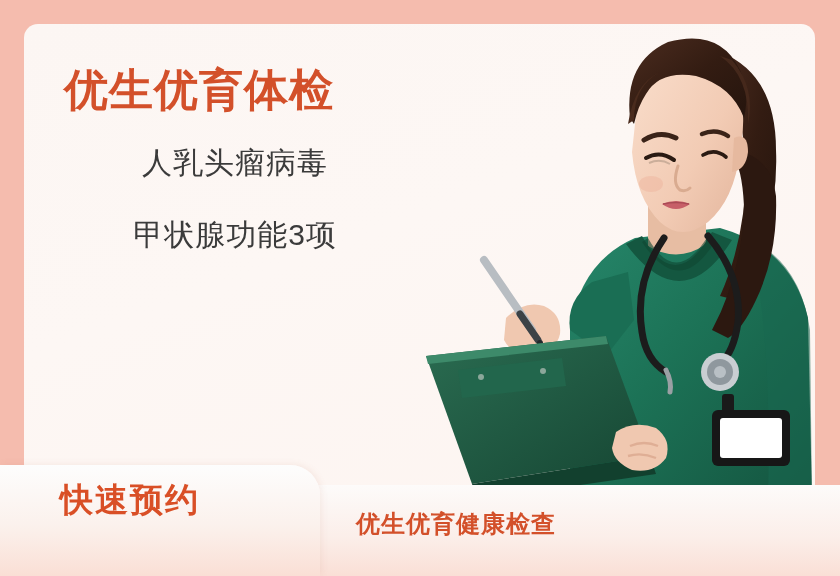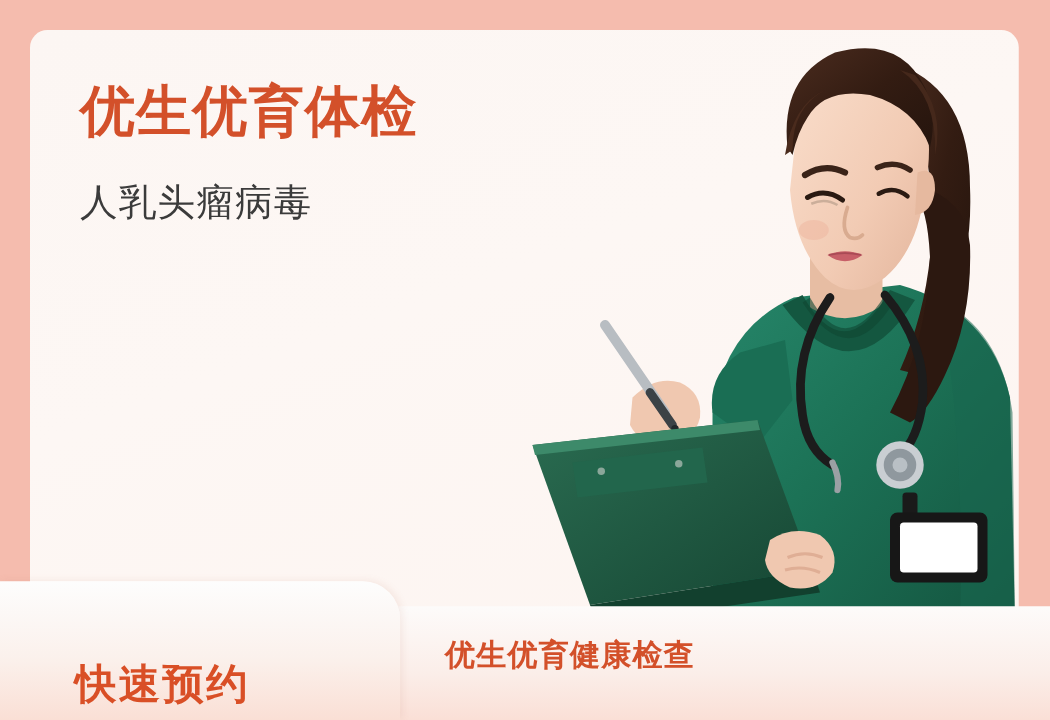--- a/index.html
+++ b/index.html
@@ -46,21 +46,21 @@
     line-height: 1.08;
     font-weight: 700;
     color: #d3502a;
     letter-spacing: 1px;
     white-space: nowrap;
   }
 
   #service-list {
     list-style: none;
     margin-top: 34px;
-    text-align: left;
+    text-align: center;
     padding-right: 18px;
   }
   #service-list li {
     font-size: 30px;
     line-height: 1.0;
     font-weight: 400;
     color: #3b3b3b;
     margin-bottom: 42px;
     letter-spacing: 1px;
     white-space: nowrap;
@@ -99,21 +99,21 @@
     height: 111px;
     background: linear-gradient(180deg, #fdfdfd 0%, #fbf1ec 55%, #fadfd5 100%);
     border-radius: 0 30px 0 0;
     z-index: 9;
     box-shadow: 2px -1px 6px rgba(190,120,100,0.10);
   }
 
   #cta-label {
     position: absolute;
     left: 60px;
-    top: 525px;
+    top: 478px;
     font-size: 33px;
     font-weight: 700;
     color: #d94f26;
     letter-spacing: 2px;
     z-index: 11;
     white-space: nowrap;
   }
 
   #bottom-caption {
     position: absolute;
@@ -238,20 +238,21 @@
         <path d="M210 446 Q224 440 238 446" stroke="#dfae95" stroke-width="2.4" fill="none"></path>
         <path d="M208 456 Q222 452 236 458" stroke="#dfae95" stroke-width="2.4" fill="none"></path>
       </g>
     </svg>
   </div>
 
   <div id="text-block">
     <div id="promo-title">优生优育体检</div>
     <ul id="service-list">
       <li>人乳头瘤病毒</li>
+      <li>甲状腺功能3项</li>
     </ul>
   </div>
 
   <div id="bottom-right-bar"></div>
   <div id="bottom-left-bar"></div>
 
   <div id="cta-label">快速预约</div>
   <div id="bottom-caption">优生优育健康检查</div>
 
 </div>

